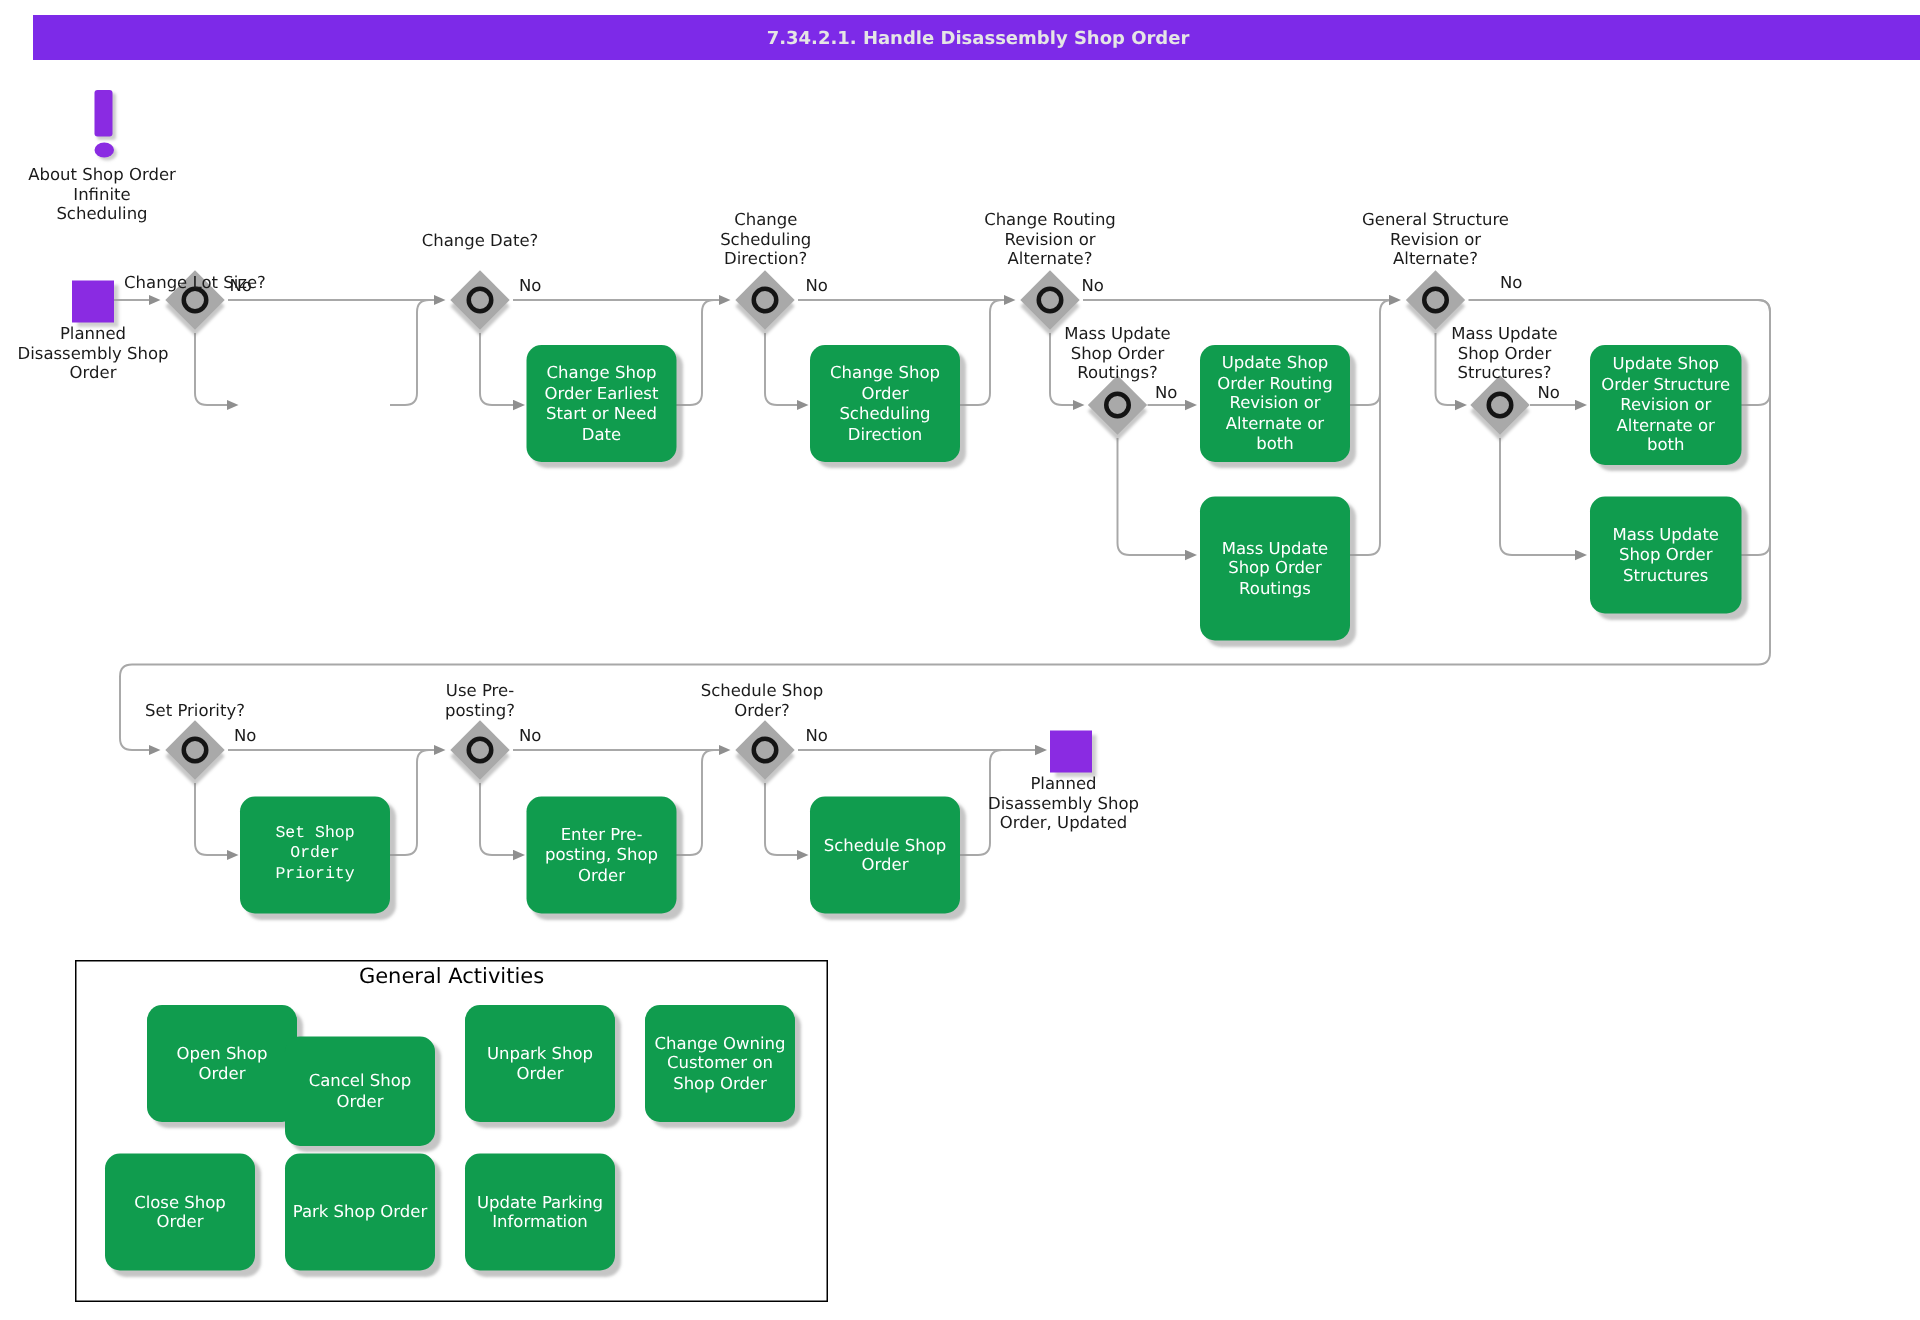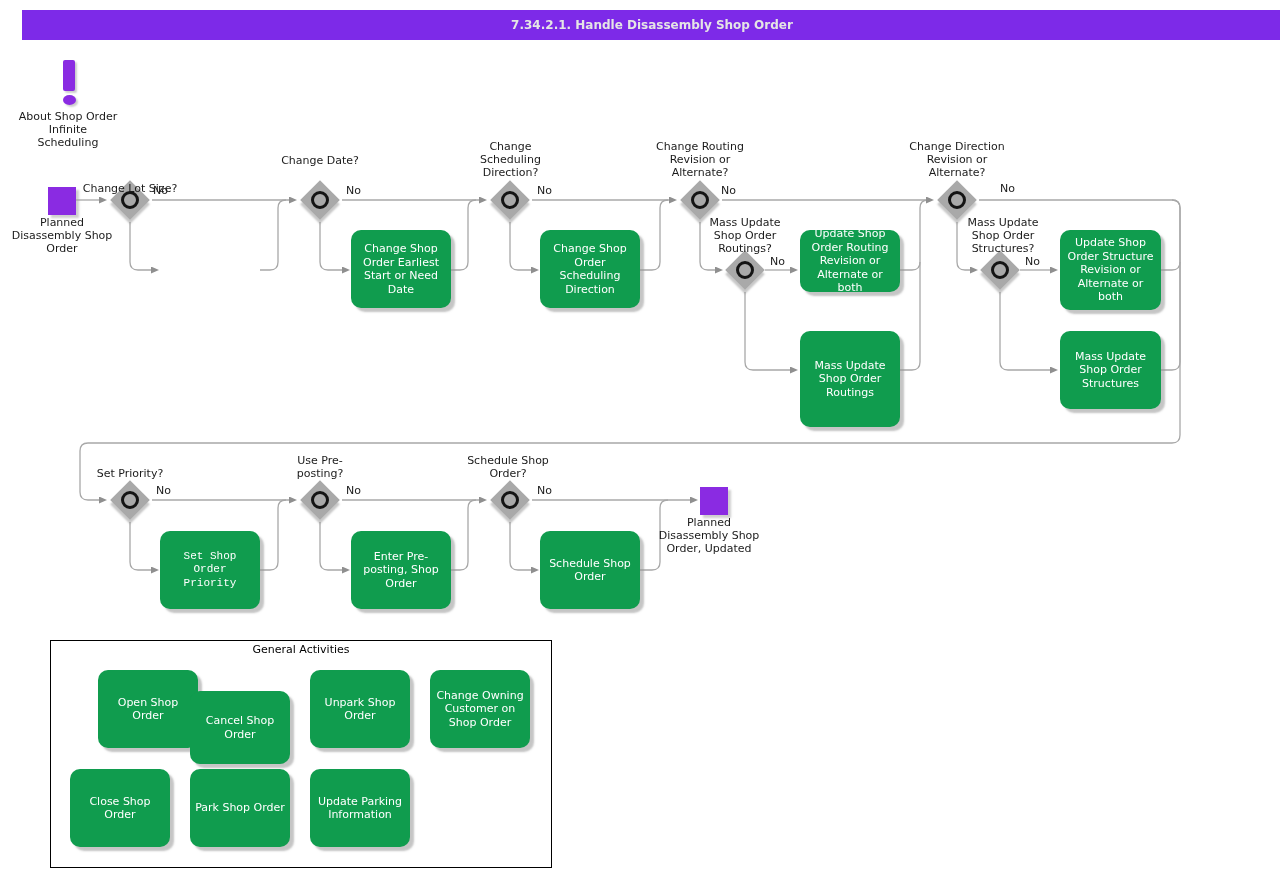--- a/index.html
+++ b/index.html
@@ -19,21 +19,21 @@
   .decision .dshape{position:absolute;left:6px;top:6px;width:28px;height:28px;background:#a9a9a9;
     transform:rotate(45deg);box-shadow:3px 3px 2px rgba(130,130,130,0.45);}
   .decision .dring{position:absolute;left:11px;top:11px;width:18px;height:18px;border:3.5px solid #141414;
     border-radius:50%;box-sizing:border-box;}
   .bang-bar{position:absolute;left:63px;top:60px;width:12px;height:31px;background:#8a2be2;
     border-radius:2px;box-shadow:2px 2px 2px rgba(170,170,170,0.6);z-index:2;}
   .bang-dot{position:absolute;left:63px;top:95px;width:13px;height:10px;background:#8a2be2;
     border-radius:50%;box-shadow:2px 2px 2px rgba(170,170,170,0.6);z-index:2;}
   .ga-box{position:absolute;left:50px;top:640px;width:502px;height:228px;border:1.5px solid #000000;
     box-sizing:border-box;background:#ffffff;z-index:1;}
-  .ga-title{position:absolute;left:50px;top:643px;width:502px;text-align:center;font-size:11px;
+  .ga-title{position:absolute;left:50px;top:643px;width:502px;text-align:center;font-size:14px;
     color:#000000;z-index:2;}
 </style>
 </head>
 <body>
 
 <div id="canvas">
 
   <div class="banner">7.34.2.1. Handle Disassembly Shop Order</div>
 
   <svg class="wires" width="1280" height="880">
@@ -125,40 +125,40 @@
   <div class="decision" style="left:490px;top:480px;">
       <div class="dshape"></div>
       <div class="dring"></div>
     </div>
 
   <div class="lbl" style="left:80px;top:154px;width:100px;margin-top:28px;">Change Lot Size?</div>
   <div class="lbl" style="left:280px;top:154px;width:80px;">Change Date?</div>
   <div class="lbl" style="left:468px;top:140px;width:85px;">Change Scheduling Direction?</div>
   <div class="lbl" style="left:645px;top:140px;width:110px;">Change Routing Revision or Alternate?</div>
   <div class="lbl" style="left:697px;top:216px;width:96px;">Mass Update Shop Order Routings?</div>
-  <div class="lbl" style="left:899px;top:140px;width:116px;">Change Direction Revision or Alternate?</div>
+  <div class="lbl" style="left:899px;top:140px;width:116px;">General Structure Revision or Alternate?</div>
   <div class="lbl" style="left:955px;top:216px;width:96px;">Mass Update Shop Order Structures?</div>
   <div class="lbl" style="left:80px;top:467px;width:100px;">Set Priority?</div>
   <div class="lbl" style="left:285px;top:454px;width:70px;">Use Pre-posting?</div>
   <div class="lbl" style="left:458px;top:454px;width:100px;">Schedule Shop Order?</div>
 
   <div class="no" style="left:153px;top:184px;">No</div>
   <div class="no" style="left:346px;top:184px;">No</div>
   <div class="no" style="left:537px;top:184px;">No</div>
   <div class="no" style="left:721px;top:184px;">No</div>
   <div class="no" style="left:770px;top:255px;">No</div>
   <div class="no" style="left:1000px;top:182px;">No</div>
   <div class="no" style="left:1025px;top:255px;">No</div>
   <div class="no" style="left:156px;top:484px;">No</div>
   <div class="no" style="left:346px;top:484px;">No</div>
   <div class="no" style="left:537px;top:484px;">No</div>
 
   <div class="act" style="left:351px;top:230px;width:100px;height:78px;">Change Shop Order Earliest Start or Need Date</div>
   <div class="act" style="left:540px;top:230px;width:100px;height:78px;">Change Shop Order Scheduling Direction</div>
-  <div class="act" style="left:800px;top:230px;width:100px;height:62px;">Update Shop Order Routing Revision or Alternate or both</div>
+  <div class="act" style="left:800px;top:230px;width:100px;height:78px;">Update Shop Order Routing Revision or Alternate or both</div>
   <div class="act" style="left:800px;top:331px;width:100px;height:96px;">Mass Update Shop Order Routings</div>
   <div class="act" style="left:1060px;top:230px;width:101px;height:80px;">Update Shop Order Structure Revision or Alternate or both</div>
   <div class="act" style="left:1060px;top:331px;width:101px;height:78px;">Mass Update Shop Order Structures</div>
   <div class="act" style="left:160px;top:531px;width:100px;height:78px;font-family:Liberation Mono, monospace;">Set Shop Order Priority</div>
   <div class="act" style="left:351px;top:531px;width:100px;height:78px;">Enter Pre-posting, Shop Order</div>
   <div class="act" style="left:540px;top:531px;width:100px;height:78px;">Schedule Shop Order</div>
 
   <div class="ga-box"></div>
   <div class="ga-title">General Activities</div>
   <div class="act" style="left:70px;top:670px;width:100px;height:78px;margin-left:28px;">Open Shop Order</div>

